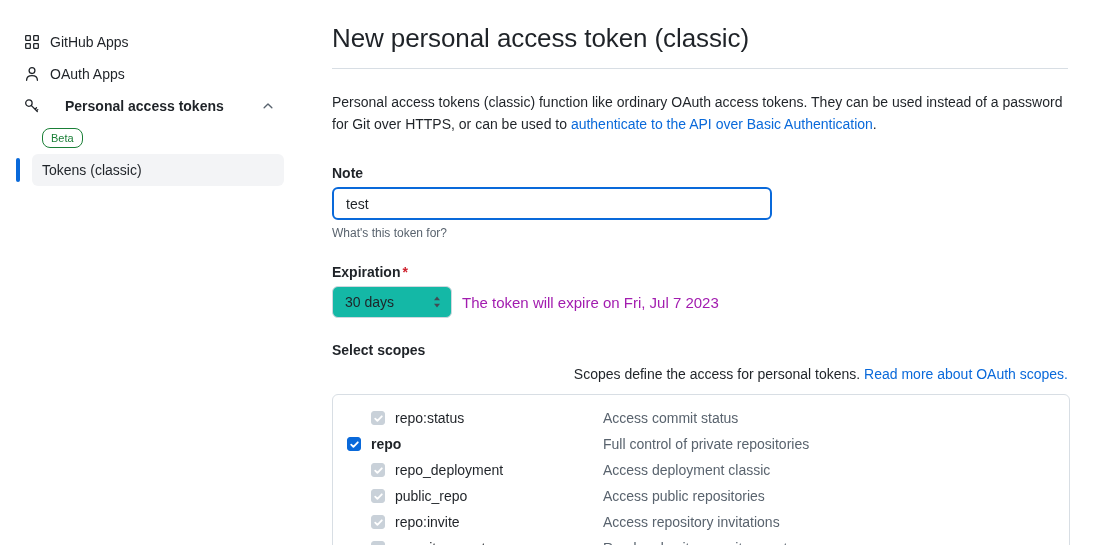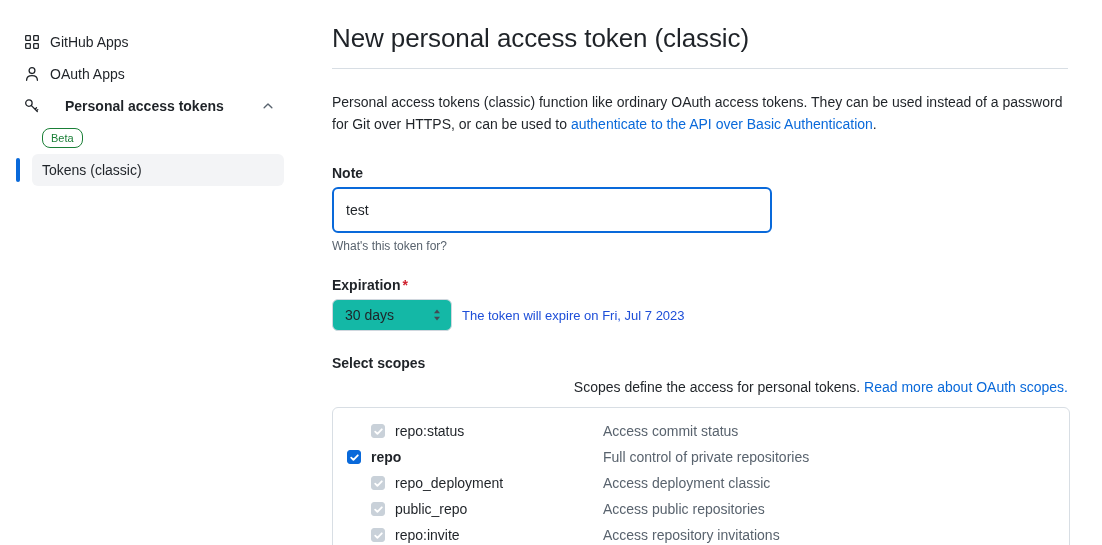--- a/index.html
+++ b/index.html
@@ -142,21 +142,21 @@
     color: #1f2328;
     margin: 0 0 6px 0;
     display: block;
   }
   .req { color: #cf222e; font-weight: 600; margin-left: 2px; }
 
   .note-input {
     display: block;
     width: 440px;
     height: 33px;
-    padding: 21px 12px;
+    padding: 8px 12px;
     font-family: "Liberation Sans", sans-serif;
     font-size: 14px;
     color: #1f2328;
     background: #ffffff;
     border: 2px solid #0969da;
     border-radius: 6px;
     outline: none;
   }
   .hint {
     margin: 6px 0 0 0;
@@ -193,22 +193,22 @@
     position: absolute;
     right: 9px;
     top: 50%;
     transform: translateY(-50%);
     pointer-events: none;
     color: #424a53;
     display: flex;
     align-items: center;
   }
   .expiry-note {
-    font-size: 13px;
-    color: #1d4ed8;
+    font-size: 15px;
+    color: #a21caf;
     white-space: nowrap;
   }
 
   h2.sub-title {
     margin: 0 0 8px 0;
     font-size: 14px;
     font-weight: 600;
     color: #1f2328;
   }
   p.scope-desc {

